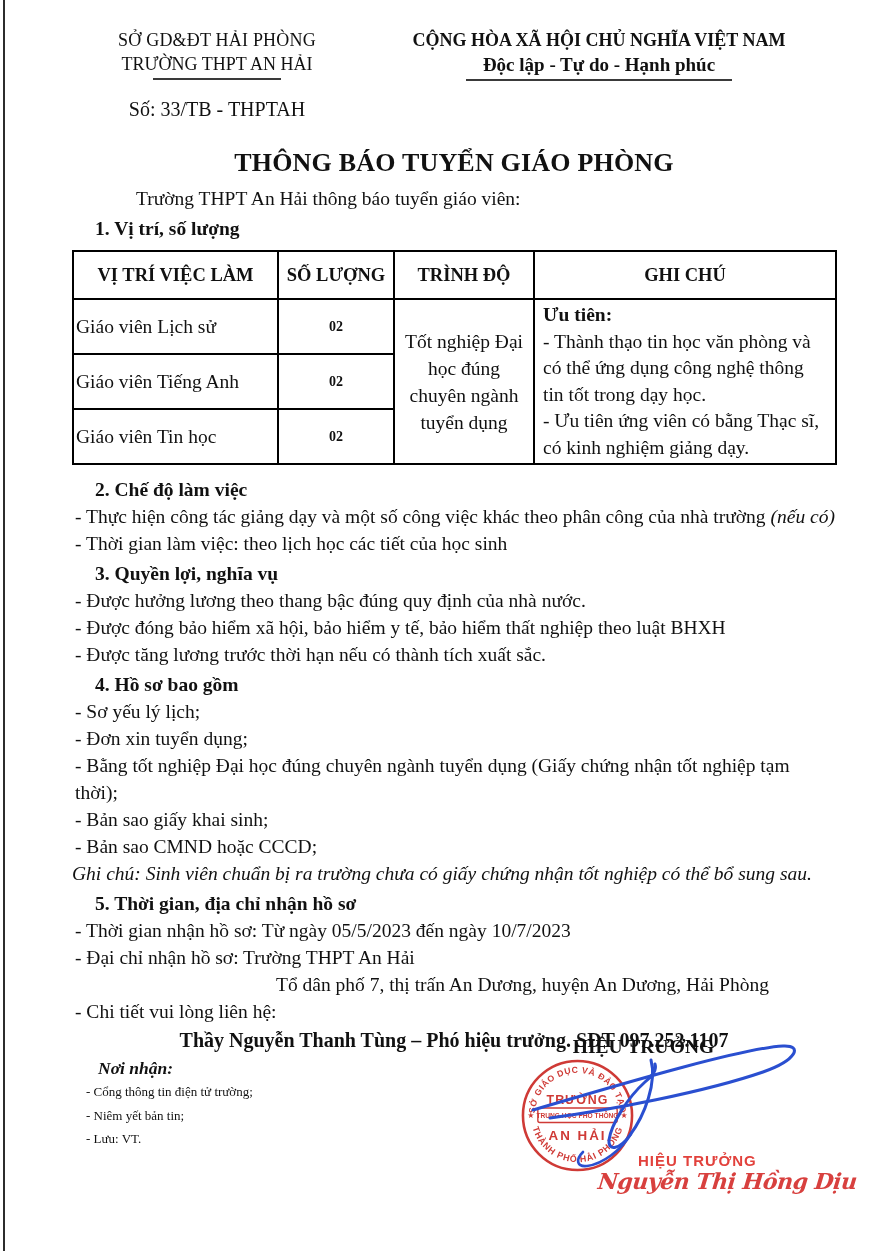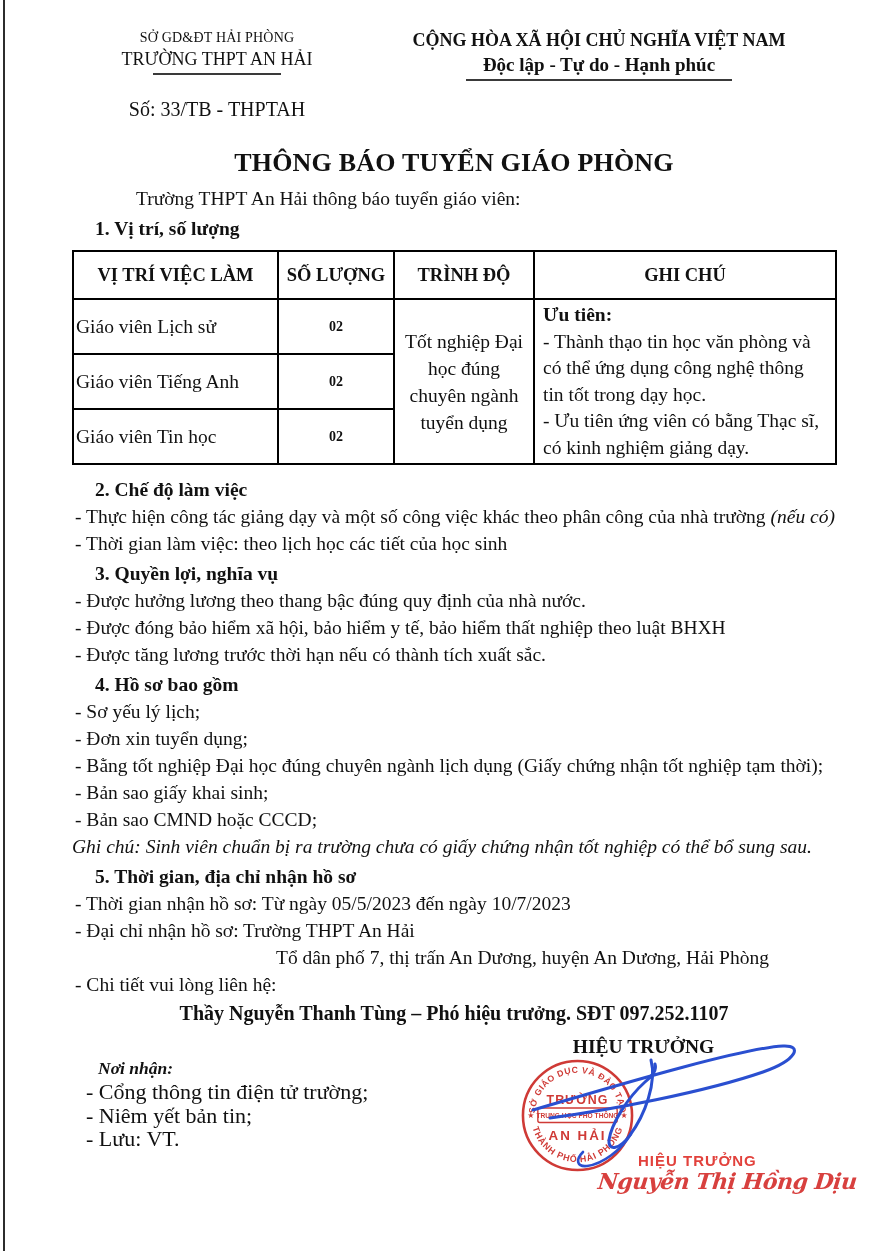--- a/index.html
+++ b/index.html
@@ -11,21 +11,21 @@
     color:#111;
     overflow:hidden;
   }
   .left-rule{position:absolute;left:3px;top:0;width:2px;height:1251px;background:#2c2c2c;}
   .content{position:absolute;left:72px;top:30px;width:764px;}
 
   
   .header-row{display:flex;}
   .hdr-left{width:290px;text-align:center;}
   .hdr-right{width:474px;text-align:center;}
-  .hl1{font-size:14px;letter-spacing:.2px;text-align:center;}
+  .hl1{font-size:18px;letter-spacing:.2px;text-align:center;}
   .hl2{font-size:18px;font-weight:normal;margin-top:3px;}
   .hl-underline{width:128px;border-top:2px solid #3a3a3a;margin:3px auto 0;}
   .hr1{font-size:18px;font-weight:bold;}
   .hr2{font-size:19px;font-weight:bold;margin-top:3px;}
   .hr-underline{width:266px;border-top:2px solid #3a3a3a;margin:3px auto 0;}
   .subheader-row{display:flex;margin-top:17px;}
   .doc-number{width:290px;text-align:center;font-size:20px;}
   .date-line{width:474px;text-align:center;font-size:20px;font-style:italic;padding-left:60px;box-sizing:border-box;}
 
   .doc-title{margin:27px 0 0 0;text-align:center;font-size:26px;font-weight:bold;letter-spacing:.2px;}
@@ -55,21 +55,21 @@
              font-size:19.5px;font-weight:bold;}
   .stamp-wrap{position:absolute;left:518px;top:1056px;width:119px;height:119px;}
   .sign-wrap{position:absolute;left:505px;top:1030px;width:300px;height:145px;}
   .red-title{position:absolute;left:638px;top:1152px;font-family:"Liberation Sans","DejaVu Sans",sans-serif;
              font-size:15px;font-weight:bold;color:#e2413c;letter-spacing:1px;}
   .signer-name{position:absolute;left:598px;top:1168px;font-family:"DejaVu Serif",serif;
                font-style:italic;font-weight:bold;font-size:22px;color:#d8403e;letter-spacing:-.5px;
                transform:skewX(-6deg);}
   .footer-block{position:absolute;left:86px;top:1056px;}
   .footer-heading{font-size:17.5px;font-weight:bold;font-style:italic;line-height:24px;padding-left:12px;}
-  .footer-item{font-size:22px;line-height:23.5px;}
+  .footer-item{font-size:13px;line-height:23.5px;}
   .stamp-text{font-family:"Liberation Sans","DejaVu Sans",sans-serif;font-weight:bold;}
 </style>
 </head>
 <body>
 
 <div class="page">
   <div class="left-rule"></div>
 
   <div class="content">
 
@@ -138,21 +138,21 @@
     <p class="bullet">- Thời gian làm việc: theo lịch học các tiết của học sinh</p>
 
     <p class="sec-heading">3. Quyền lợi, nghĩa vụ</p>
     <p class="bullet">- Được hưởng lương theo thang bậc đúng quy định của nhà nước.</p>
     <p class="bullet">- Được đóng bảo hiểm xã hội, bảo hiểm y tế, bảo hiểm thất nghiệp theo luật BHXH</p>
     <p class="bullet">- Được tăng lương trước thời hạn nếu có thành tích xuất sắc.</p>
 
     <p class="sec-heading">4. Hồ sơ bao gồm</p>
     <p class="bullet">- Sơ yếu lý lịch;</p>
     <p class="bullet">- Đơn xin tuyển dụng;</p>
-    <p class="bullet">- Bằng tốt nghiệp Đại học đúng chuyên ngành lịch dụng (Giấy chứng nhận tốt nghiệp tạm thời);</p>
+    <p class="bullet">- Bằng tốt nghiệp Đại học đúng chuyên ngành tuyển dụng (Giấy chứng nhận tốt nghiệp tạm thời);</p>
     <p class="bullet">- Bản sao giấy khai sinh;</p>
     <p class="bullet">- Bản sao CMND hoặc CCCD;</p>
     <p class="note-line">Ghi chú: Sinh viên chuẩn bị ra trường chưa có giấy chứng nhận tốt nghiệp có thể bổ sung sau.</p>
 
     <p class="sec-heading">5. Thời gian, địa chỉ nhận hồ sơ</p>
     <p class="bullet">- Thời gian nhận hồ sơ: Từ ngày 05/5/2023 đến ngày 10/7/2023</p>
     <p class="bullet">- Đại chỉ nhận hồ sơ: Trường THPT An Hải</p>
     <p class="addr-line">Tổ dân phố 7, thị trấn An Dương, huyện An Dương, Hải Phòng</p>
     <p class="bullet">- Chi tiết vui lòng liên hệ:</p>
     <p class="contact-line">Thầy Nguyễn Thanh Tùng – Phó hiệu trưởng. SĐT 097.252.1107</p>

